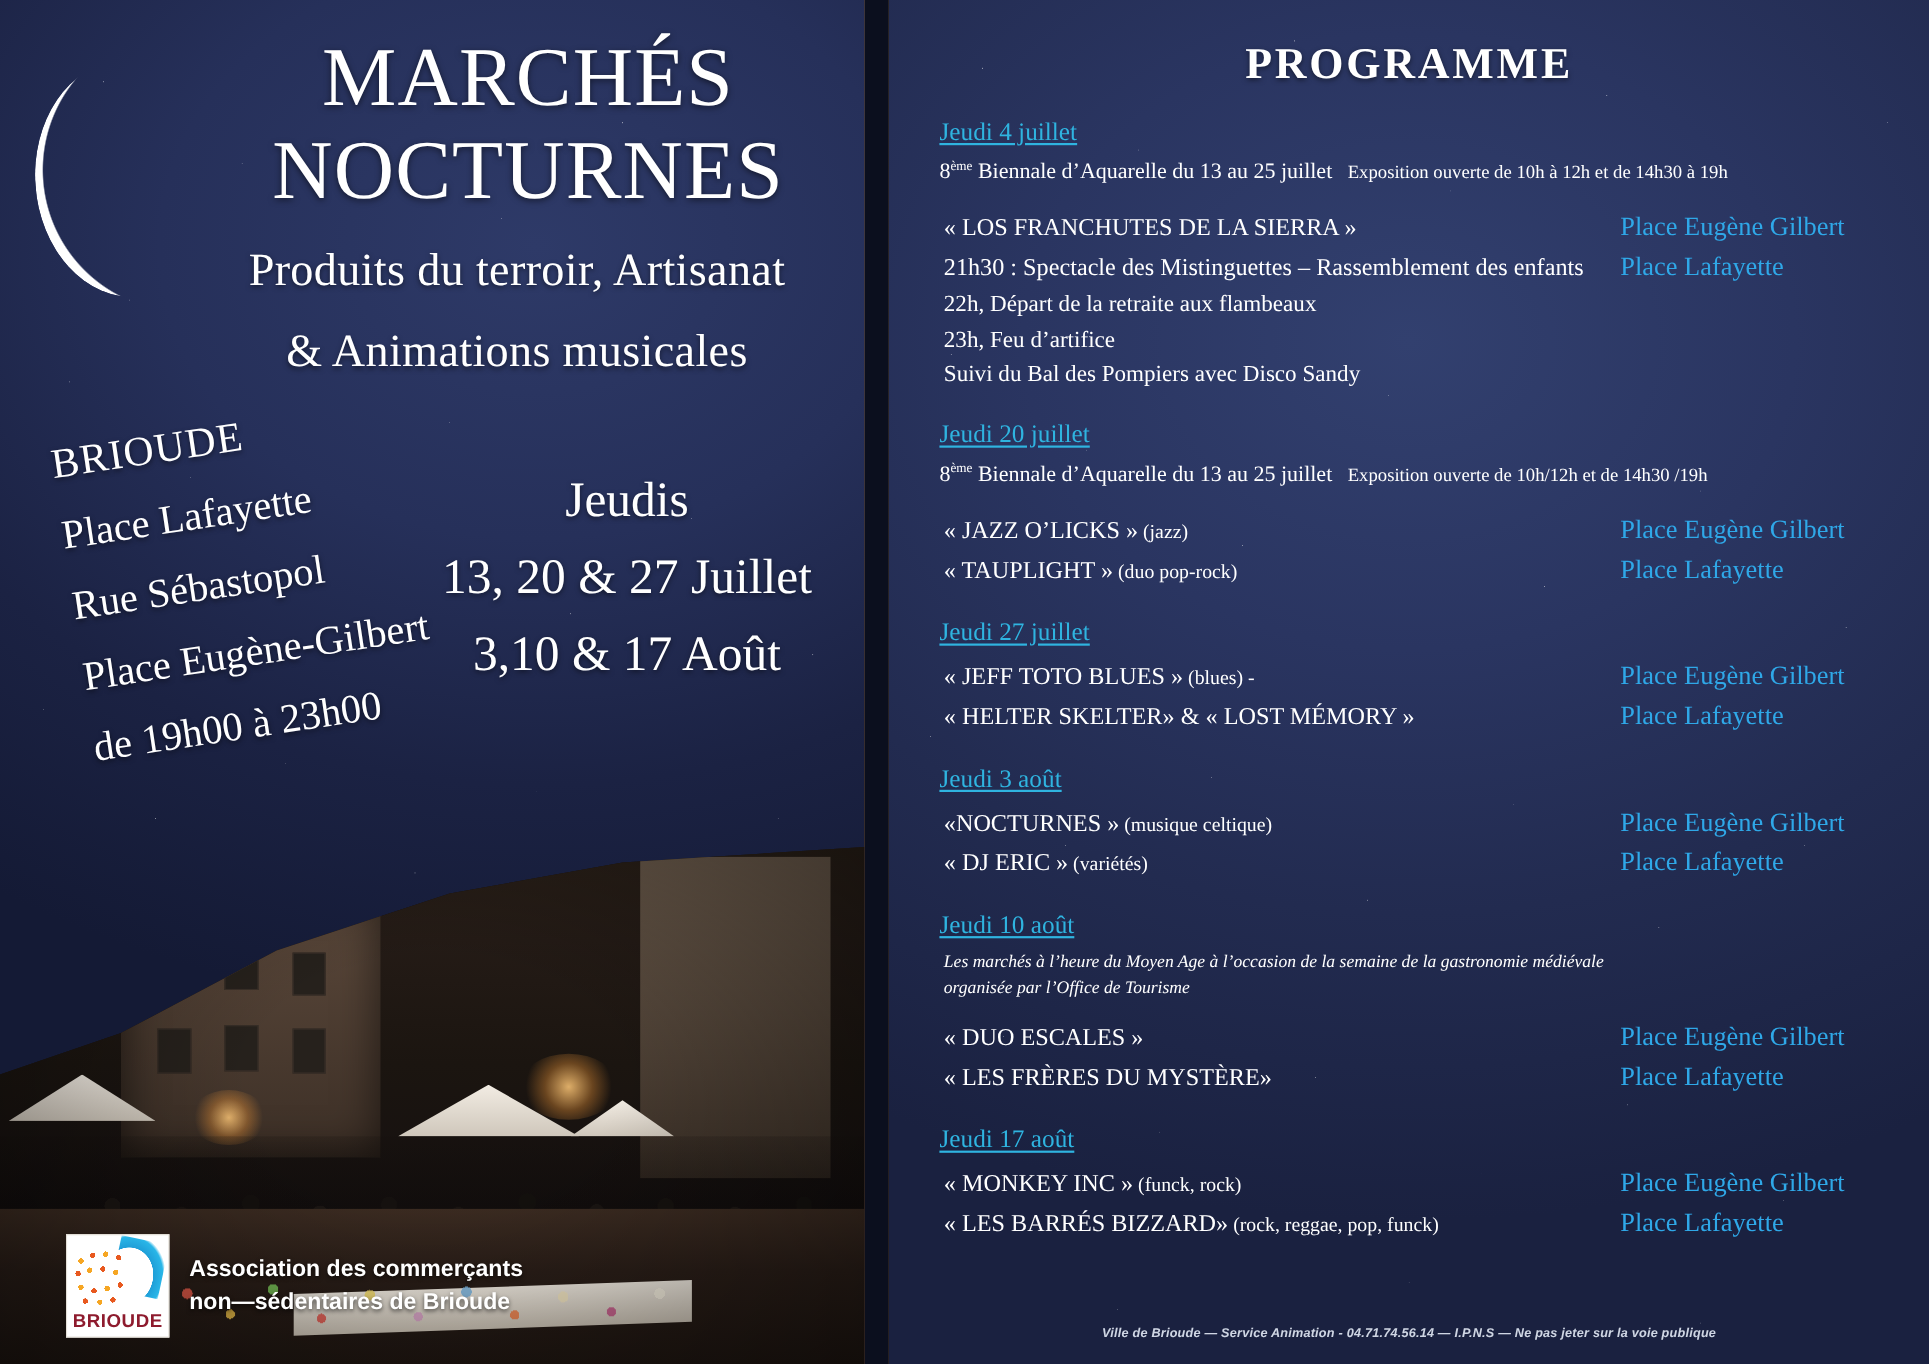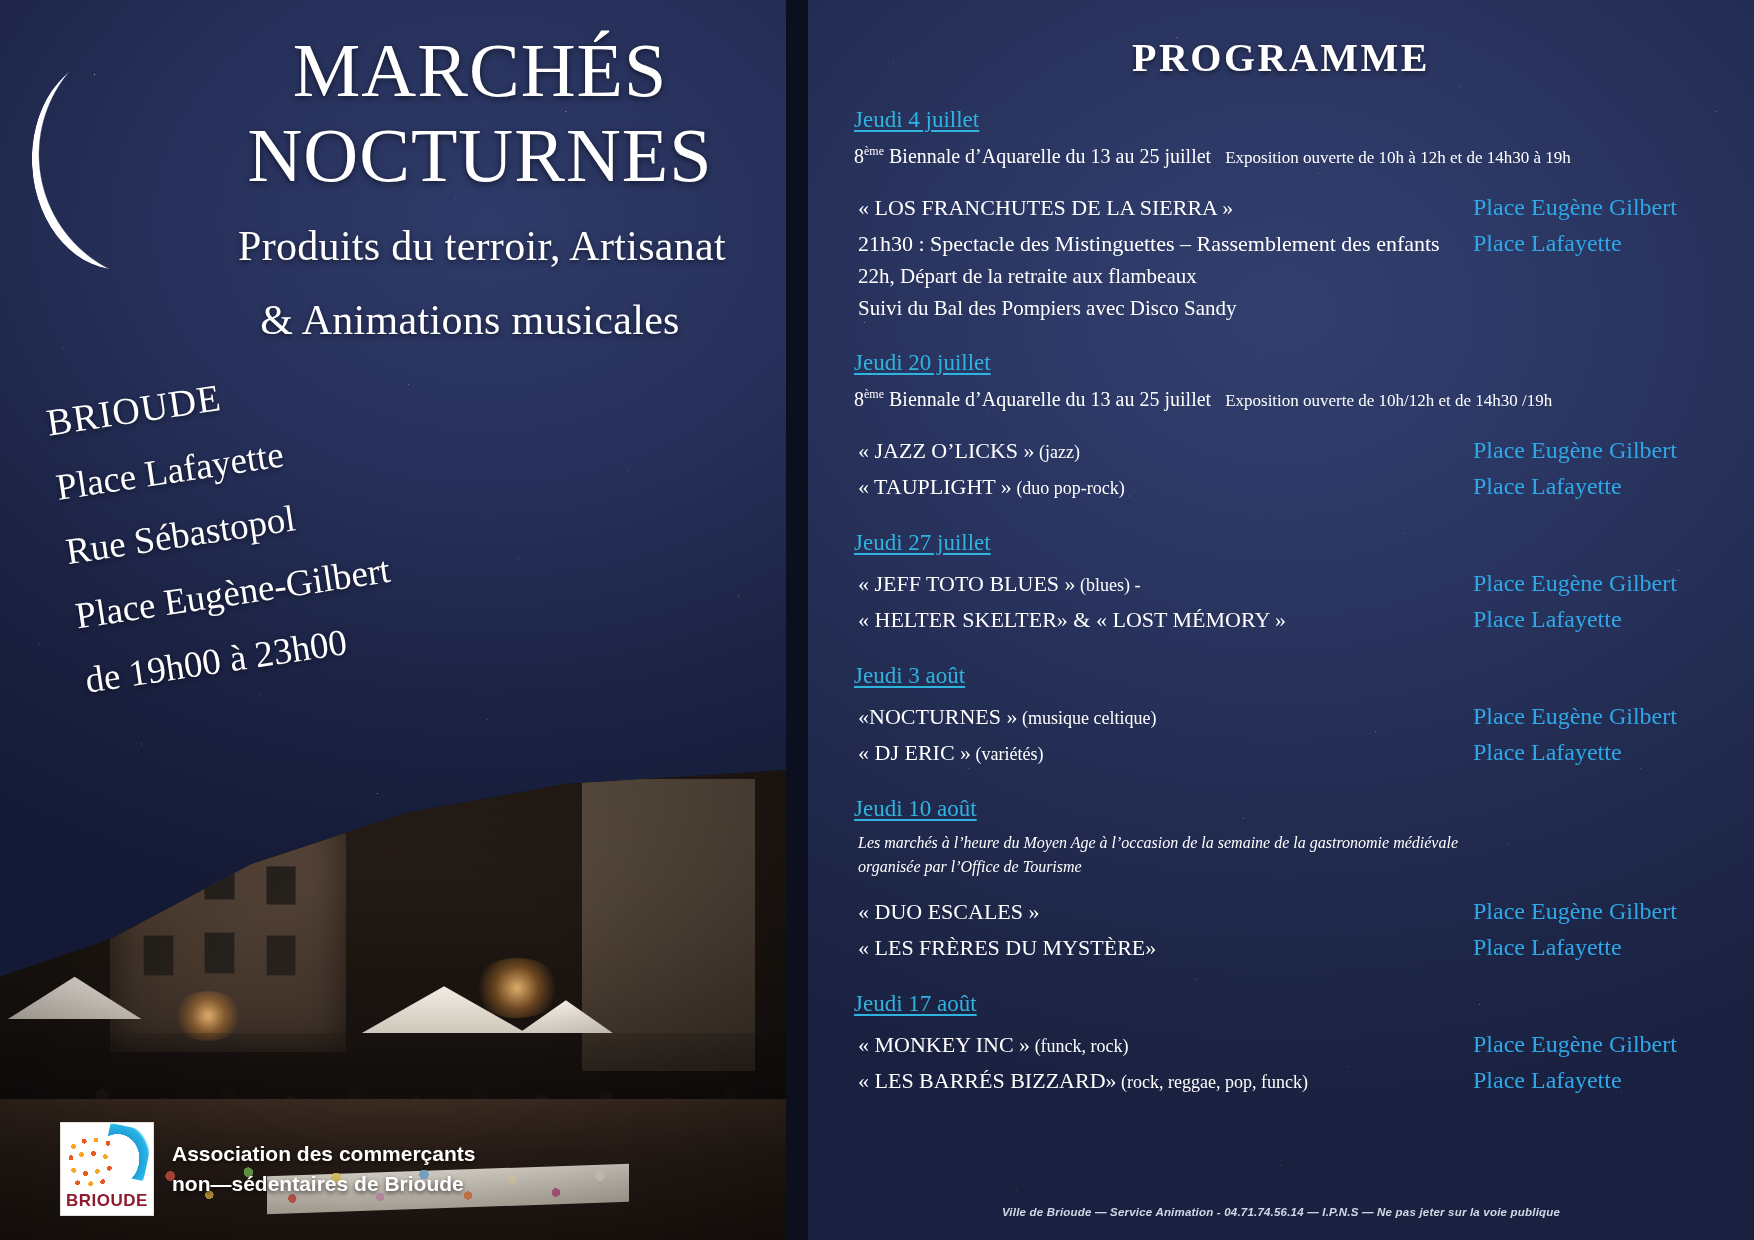--- a/index.html
+++ b/index.html
@@ -63,21 +63,21 @@
   }
   .title-main {
     position:absolute; left:190px; top:28px; width:580px;
     text-align:center;
     color:#fff;
     font-family:"Liberation Serif", serif;
     font-size:76px; line-height:1.12; letter-spacing:1px;
     text-shadow:0 2px 6px rgba(0,0,0,.55);
   }
   .title-sub1 {
-    position:absolute; left:172px; top:222px; width:620px;
+    position:absolute; left:160px; top:222px; width:620px;
     text-align:center; color:#fff;
     font-size:42px; letter-spacing:.3px;
     text-shadow:0 2px 5px rgba(0,0,0,.5);
   }
   .title-sub2 {
     position:absolute; left:160px; top:296px; width:620px;
     text-align:center; color:#fff;
     font-size:42px; letter-spacing:.3px;
     text-shadow:0 2px 5px rgba(0,0,0,.5);
   }
@@ -338,20 +338,25 @@
     <div class="title-sub2">&amp; Animations musicales</div>
 
     <div class="address-block">
       <div class="line brioude">BRIOUDE</div>
       <div class="line">Place Lafayette</div>
       <div class="line">Rue Sébastopol</div>
       <div class="line">Place Eugène-Gilbert</div>
       <div class="line">de 19h00 à 23h00</div>
     </div>
 
+    <div class="dates-block">
+      <div>Jeudis</div>
+      <div>13, 20 &amp; 27 Juillet</div>
+      <div>3,10 &amp; 17 Août</div>
+    </div>
 
     <div class="photo">
       <div class="sky-building"></div>
       <div class="bldg-left">
         <div class="win" style="left:14%;top:24%;width:13%;height:16%;"></div>
         <div class="win" style="left:40%;top:22%;width:13%;height:16%;"></div>
         <div class="win" style="left:66%;top:24%;width:13%;height:16%;"></div>
         <div class="win" style="left:14%;top:52%;width:13%;height:17%;"></div>
         <div class="win" style="left:40%;top:51%;width:13%;height:17%;"></div>
         <div class="win" style="left:66%;top:52%;width:13%;height:17%;"></div>
@@ -387,21 +392,21 @@
   <div class="right-panel">
     <div class="nightsky2"></div>
     <div class="prog-title">PROGRAMME</div>
     <div id="programme-list">
         <div class="day-section"><div class="day-head">Jeudi 4 juillet</div><div class="note-line"><span>8</span><span class="sup">ème</span><span> Biennale d’Aquarelle du 13 au 25 juillet</span><span class="expo">Exposition ouverte de 10h à 12h et de 14h30 à 19h</span></div><div class="gap-sm"></div><div class="evt">
             <div class="name"><span>« LOS  FRANCHUTES DE LA SIERRA »</span><span class="genre"></span></div>
             <div class="place">Place Eugène Gilbert</div>
           </div><div class="evt">
             <div class="name"><span>21h30 : Spectacle des Mistinguettes – Rassemblement des enfants</span><span class="genre"></span></div>
             <div class="place">Place Lafayette</div>
-          </div><div class="plain">22h, Départ de la retraite aux flambeaux</div><div class="plain">Suivi du Bal des Pompiers avec Disco Sandy</div><div class="gap-md"></div></div>
+          </div><div class="plain">22h, Départ de la retraite aux flambeaux</div><div class="plain">23h, Feu d’artifice</div><div class="plain">Suivi du Bal des Pompiers avec Disco Sandy</div><div class="gap-md"></div></div>
         <div class="day-section"><div class="day-head">Jeudi 20 juillet</div><div class="note-line"><span>8</span><span class="sup">ème</span><span> Biennale d’Aquarelle du 13 au 25 juillet</span><span class="expo">Exposition ouverte de 10h/12h et de 14h30 /19h</span></div><div class="gap-sm"></div><div class="evt">
             <div class="name"><span>« JAZZ O’LICKS »</span><span class="genre"> (jazz)</span></div>
             <div class="place">Place Eugène Gilbert</div>
           </div><div class="evt">
             <div class="name"><span>« TAUPLIGHT »</span><span class="genre"> (duo pop-rock)</span></div>
             <div class="place">Place Lafayette</div>
           </div><div class="gap-md"></div></div>
         <div class="day-section"><div class="day-head">Jeudi 27 juillet</div><div class="evt">
             <div class="name"><span>« JEFF TOTO BLUES »</span><span class="genre"> (blues) -</span></div>
             <div class="place">Place Eugène Gilbert</div>

